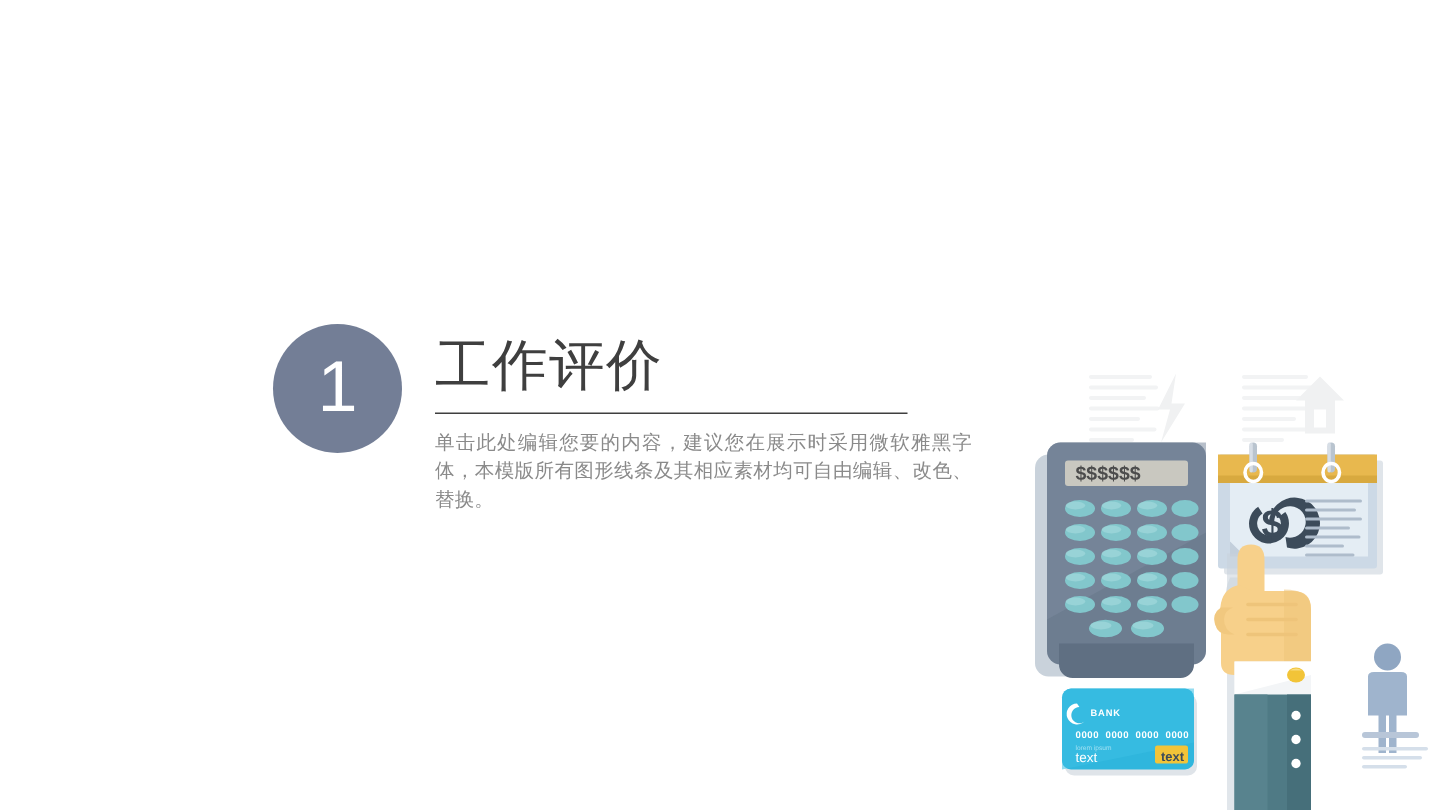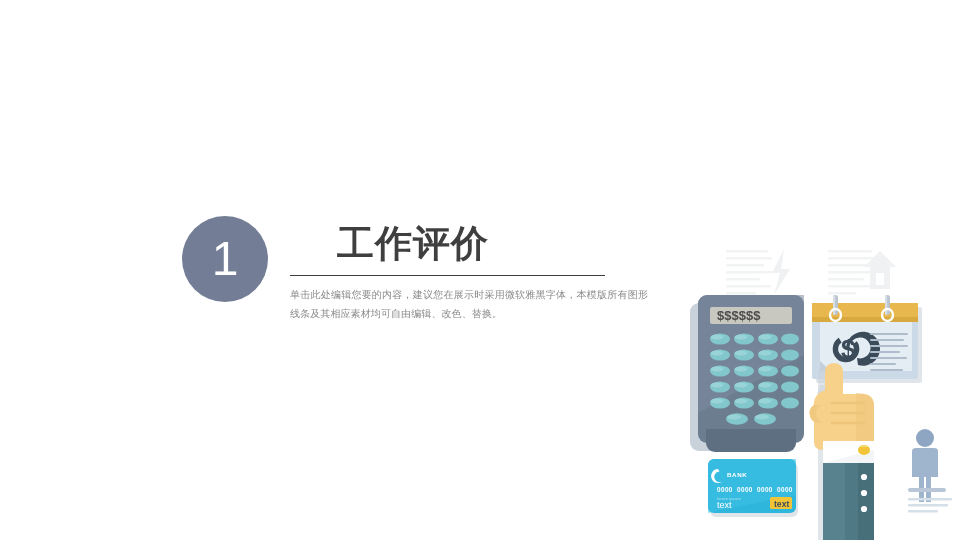--- a/index.html
+++ b/index.html
@@ -44,36 +44,35 @@
   #heading-block {
     position: absolute;
     left: 290px;
     top: 222px;
     width: 360px;
   }
   #slide-title {
     font-size: 37px;
     line-height: 44px;
     color: #3f3f3f;
-    font-weight: 700;
+    font-weight: 400;
     letter-spacing: 1px;
     white-space: nowrap;
     font-family: "Liberation Sans", "DejaVu Sans", sans-serif;
-    margin-left: 47px;
   }
   #title-rule {
     margin-top: 9px;
     width: 315px;
     height: 1px;
     background: #3f3f3f;
   }
   #body-text {
     margin-top: 9px;
     width: 358px;
-    font-size: 10px;
+    font-size: 13px;
     line-height: 19px;
     color: #8a8a8a;
     letter-spacing: 0.1px;
     text-align: justify;
   }
 
   
   #illustration {
     position: absolute;
     left: 680px;

